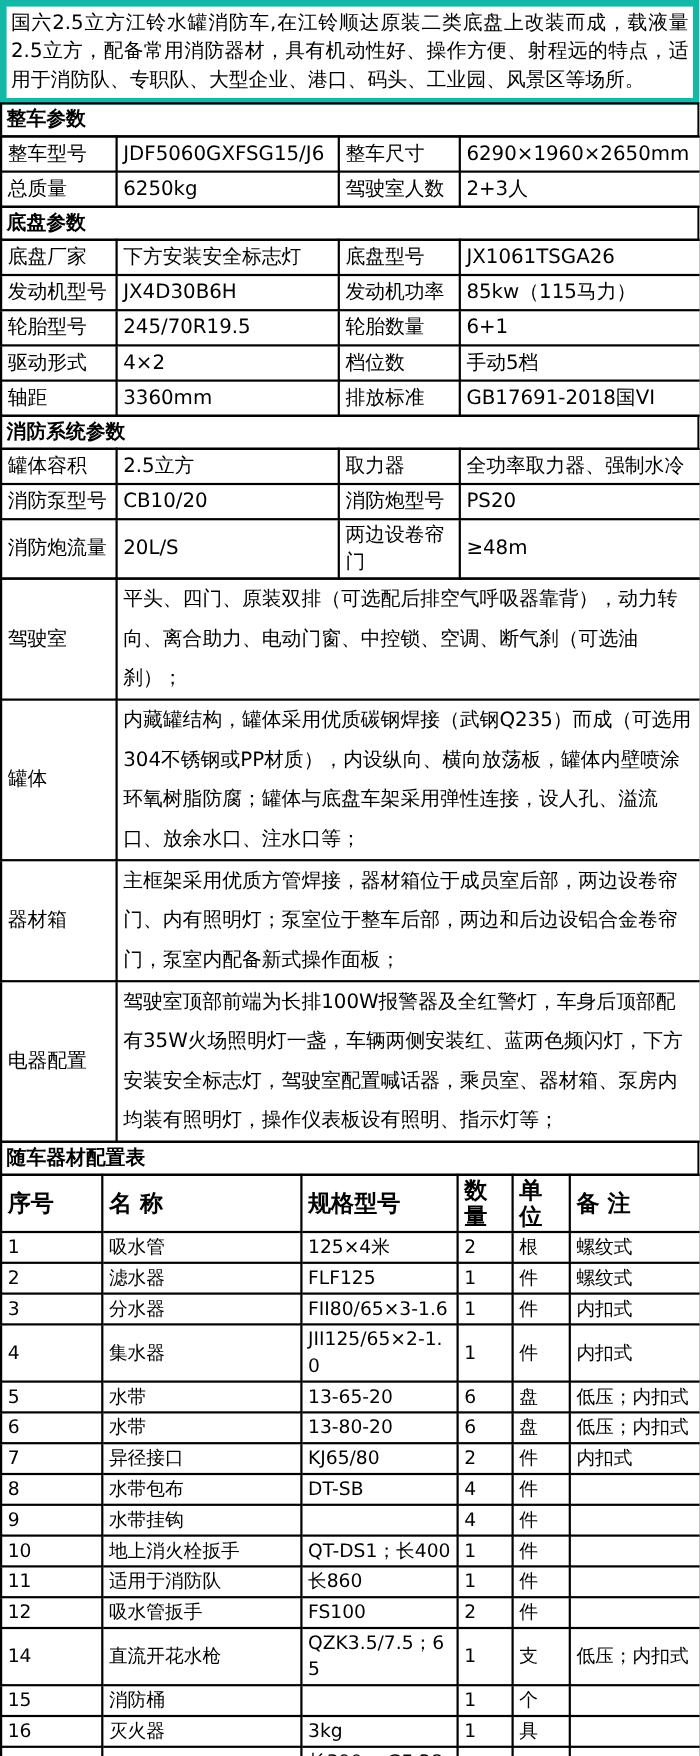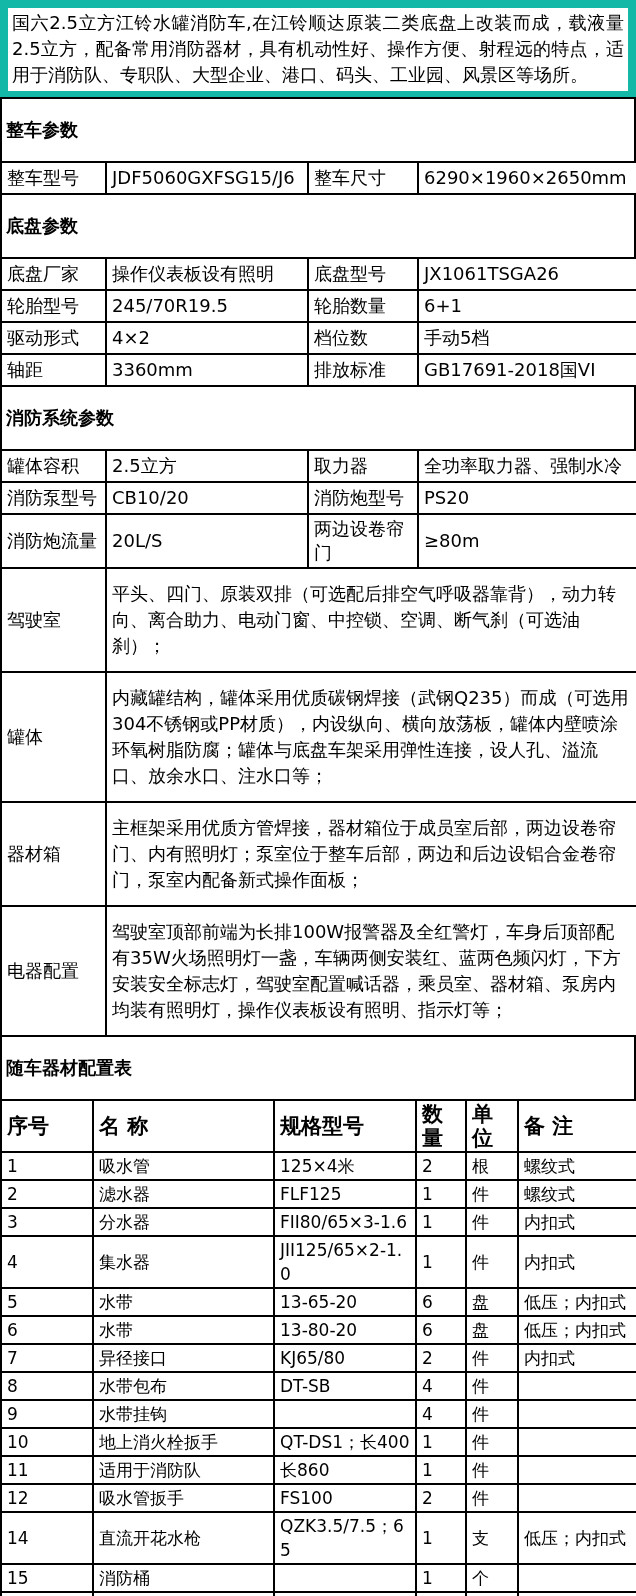--- a/index.html
+++ b/index.html
@@ -8,54 +8,54 @@
     background: #ffffff;
   }
   .doc {
     width: 636px;
     box-sizing: border-box;
     font-family: "DejaVu Sans", "Liberation Sans", sans-serif;
     color: #000000;
   }
   .intro {
     box-sizing: border-box;
-    border: 8px solid #14b8a6;
+    border: 6px solid #14b8a6;
     padding: 2px 4px 3px 4px;
     font-size: 18px;
     line-height: 26px;
     text-align: justify;
   }
   .sec-header {
     box-sizing: border-box;
     border: 2px solid #000000;
     margin-top: -2px;
     font-weight: bold;
     font-size: 18px;
     line-height: 22px;
-    padding: 20px 4px;
+    padding: 3px 4px;
   }
   table {
     border-collapse: collapse;
     table-layout: fixed;
     width: 636px;
     margin-top: -2px;
   }
   td, th {
     box-sizing: border-box;
     border: 2px solid #000000;
     padding: 2px 5px;
     font-size: 18px;
     text-align: left;
     vertical-align: middle;
     font-weight: normal;
     overflow: hidden;
     word-break: break-all;
   }
   .params td { height: 32px; line-height: 24px; border-radius: 14px; }
-  .desc td   { line-height: 26px; padding: 12px 5px; }
+  .desc td   { line-height: 36px; padding: 0 5px; }
   .equip td, .equip th {
     height: 28px;
     font-size: 17px;
     line-height: 24px;
     padding: 1px 5px;
   }
   .equip thead th { font-weight: bold; font-size: 21px; }
 </style>
 </head>
 <body>
@@ -72,37 +72,49 @@
         <col style="width:110px">
         <col style="width:219px">
     </colgroup>
     <tbody>
         <tr>
           <td>整车型号</td>
           <td>JDF5060GXFSG15/J6</td>
           <td>整车尺寸</td>
           <td>6290×1960×2650mm</td>
         </tr>
+        <tr>
+          <td>总质量</td>
+          <td>6250kg</td>
+          <td>驾驶室人数</td>
+          <td>2+3人</td>
+        </tr>
       </tbody>
   </table>
 
   <div class="sec-header">底盘参数</div>
   <table class="params">
     <colgroup>
       <col style="width:105px">
         <col style="width:202px">
         <col style="width:110px">
         <col style="width:219px">
     </colgroup>
     <tbody>
         <tr>
           <td>底盘厂家</td>
-          <td>操作仪表板设有照明</td>
+          <td>下方安装安全标志灯</td>
           <td>底盘型号</td>
           <td>JX1061TSGA26</td>
+        </tr>
+        <tr>
+          <td>发动机型号</td>
+          <td>JX4D30B6H</td>
+          <td>发动机功率</td>
+          <td>85kw（115马力）</td>
         </tr>
         <tr>
           <td>轮胎型号</td>
           <td>245/70R19.5</td>
           <td>轮胎数量</td>
           <td>6+1</td>
         </tr>
         <tr>
           <td>驱动形式</td>
           <td>4×2</td>
@@ -136,21 +148,21 @@
         <tr>
           <td>消防泵型号</td>
           <td>CB10/20</td>
           <td>消防炮型号</td>
           <td>PS20</td>
         </tr>
         <tr>
           <td>消防炮流量</td>
           <td>20L/S</td>
           <td>两边设卷帘门</td>
-          <td>≥80m</td>
+          <td>≥48m</td>
         </tr>
       </tbody>
   </table>
 
   <table class="desc">
     <colgroup>
       <col style="width:105px">
         <col style="width:531px">
     </colgroup>
     <tbody>

